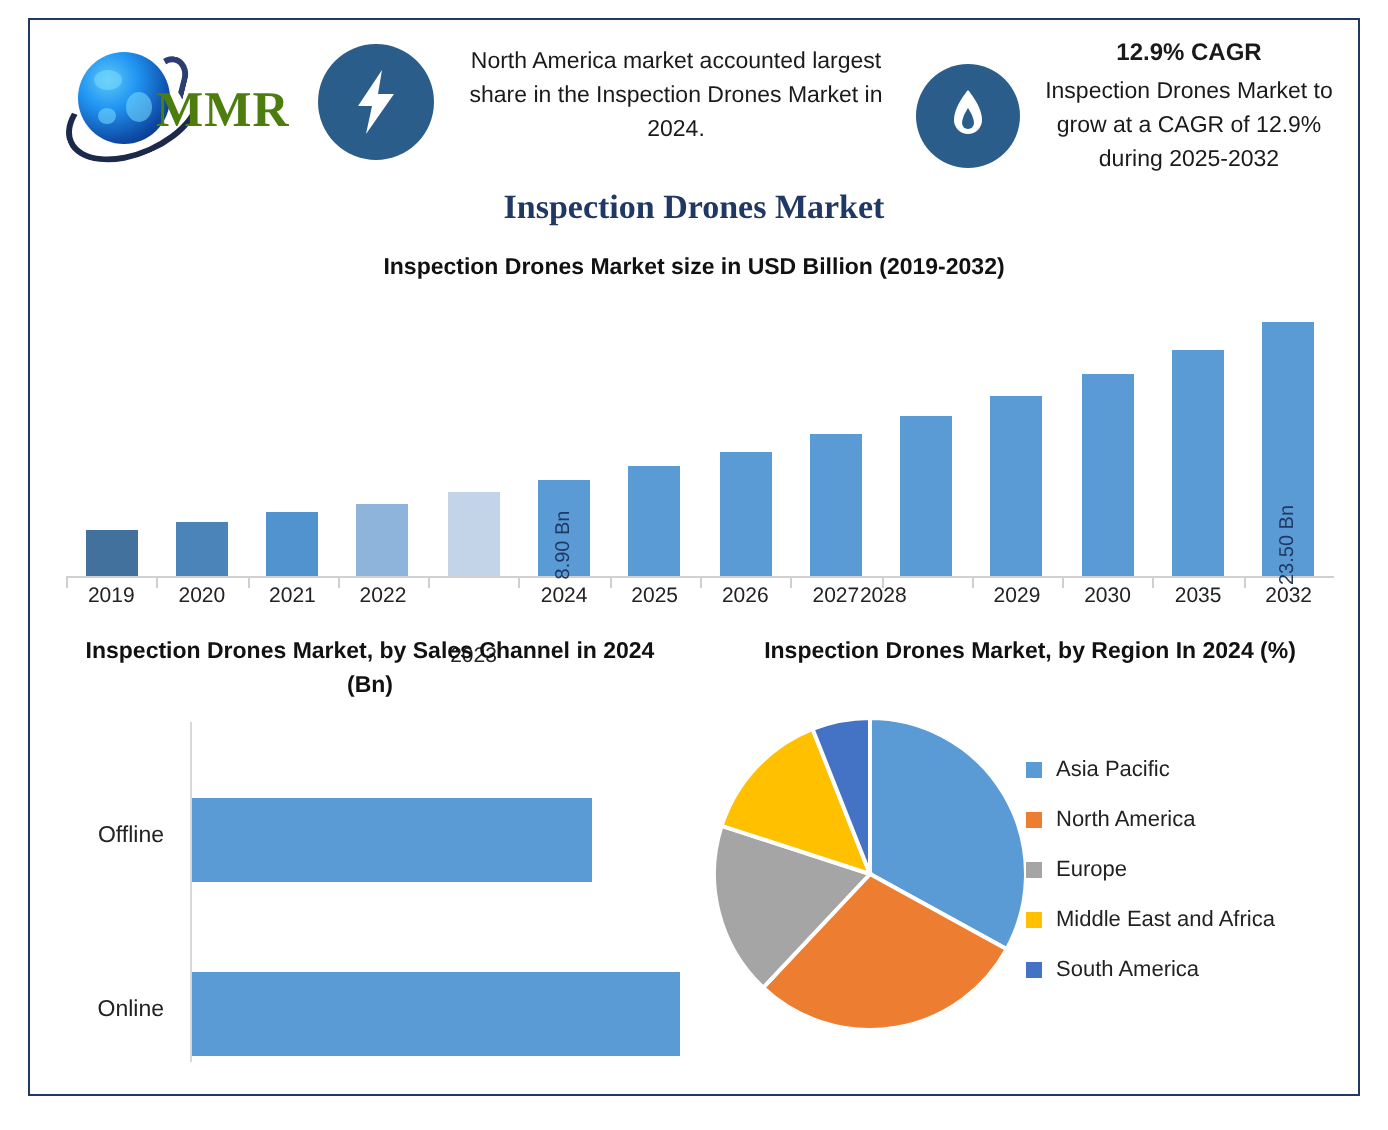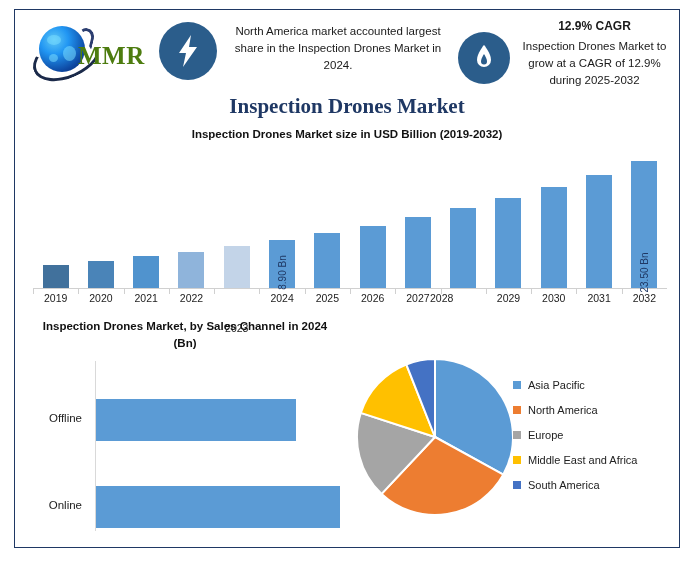--- a/index.html
+++ b/index.html
@@ -63,21 +63,21 @@
     text-align: center;
   }
   #hdr-left-text { left: 206px; top: 13px; width: 234px; }
   #hdr-right-text { left: 497px; top: 8px; width: 165px; }
   #cagr-value { font-weight: bold; font-size: 12px; display: block; margin-bottom: 2px; }
 
   #main-title {
     position: absolute; left: 0; top: 84px; width: 664px;
     text-align: center;
     font-family: "Liberation Serif", serif;
-    font-weight: bold; font-size: 21px; color: #1F3864;
+    font-weight: bold; font-size: 17px; color: #1F3864;
   }
 
   
   #barchart { position: absolute; left: 0; top: 118px; width: 664px; height: 182px; }
   #bar-title {
     position: absolute; left: 0; top: 0; width: 664px; text-align: center;
     font-weight: bold; font-size: 11.5px; color: #111;
   }
   #bar-plot {
     position: absolute; left: 18px; top: 22px; width: 634px; height: 139px;
@@ -250,37 +250,38 @@
         <div class="bar-xlabel" style="left: 90.5714px; width: 45.2857px;">2021</div>
         <div class="bar-xlabel" style="left: 135.857px; width: 45.2857px;">2022</div>
         <div class="bar-xlabel" style="left: 181.143px; width: 45.2857px; margin-top: 30px;">2023</div>
         <div class="bar-xlabel" style="left: 226.429px; width: 45.2857px;">2024</div>
         <div class="bar-xlabel" style="left: 271.714px; width: 45.2857px;">2025</div>
         <div class="bar-xlabel" style="left: 317px; width: 45.2857px;">2026</div>
         <div class="bar-xlabel" style="left: 362.286px; width: 45.2857px;">2027</div>
         <div class="bar-xlabel" style="left: 386px; width: 45.2857px;">2028</div>
         <div class="bar-xlabel" style="left: 452.857px; width: 45.2857px;">2029</div>
         <div class="bar-xlabel" style="left: 498.143px; width: 45.2857px;">2030</div>
-        <div class="bar-xlabel" style="left: 543.429px; width: 45.2857px;">2031</div>
+        <div class="bar-xlabel" style="left: 543.429px; width: 45.2857px;">2035</div>
         <div class="bar-xlabel" style="left: 588.714px; width: 45.2857px;">2032</div>
       </div>
   </div>
 
   <div id="sales">
     <div id="sales-title">Inspection Drones Market, by Sales Channel in 2024 (Bn)</div>
     <div id="sales-plot">
       <div id="sales-axis"></div>
     <div class="hbar" style="top: 38px; height: 42px; width: 200px; background: rgb(91, 155, 213);"></div>
         <div class="hbar-label" style="top: 51px;">Offline</div>
         <div class="hbar" style="top: 125px; height: 42px; width: 244px; background: rgb(91, 155, 213);"></div>
         <div class="hbar-label" style="top: 138px;">Online</div>
       </div>
   </div>
 
   <div id="pie-sec">
+    <div id="pie-title">Inspection Drones Market, by Region In 2024 (%)</div>
     <svg id="pie-svg" width="160" height="162" viewBox="0 0 160 162">
         <path d="M80,81 L80,3 A78,78 0 0,1 148.35192104342136,118.57678657993381 Z" fill="#5B9BD5" stroke="#ffffff" stroke-width="2"></path>
         <path d="M80,81 L148.35192104342136,118.57678657993381 A78,78 0 0,1 26.605325737562303,137.8595529388701 Z" fill="#ED7D31" stroke="#ffffff" stroke-width="2"></path>
         <path d="M80,81 L26.605325737562303,137.8595529388701 A78,78 0 0,1 5.81759172897803,56.896674438754076 Z" fill="#A5A5A5" stroke="#ffffff" stroke-width="2"></path>
         <path d="M80,81 L5.81759172897803,56.896674438754076 A78,78 0 0,1 51.28628489059513,8.47743410071638 Z" fill="#FFC000" stroke="#ffffff" stroke-width="2"></path>
         <path d="M80,81 L51.28628489059513,8.47743410071638 A78,78 0 0,1 79.99999999999999,3 Z" fill="#4472C4" stroke="#ffffff" stroke-width="2"></path>
       </svg>
     <div id="pie-legend">
         <div class="legend-row">
           <span class="legend-swatch" style="background: rgb(91, 155, 213);"></span>

